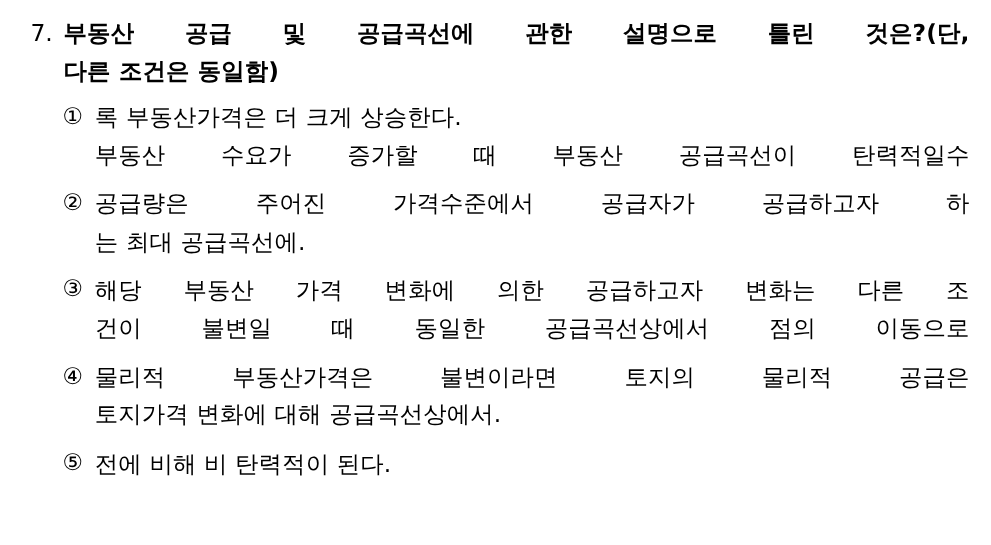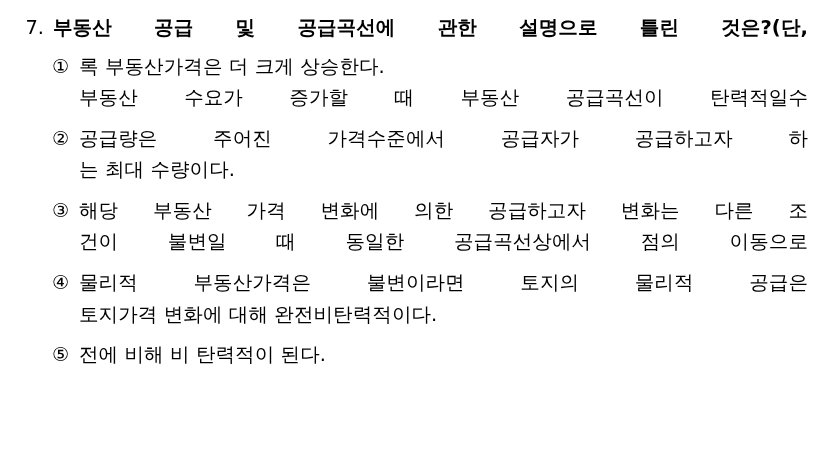--- a/index.html
+++ b/index.html
@@ -86,54 +86,55 @@
 </style>
 </head>
 <body>
 
 <div class="page">
 
   <div class="question">
     <div class="q-number">7.</div>
     <div class="q-text">
       <span class="line">부동산 공급 및 공급곡선에 관한 설명으로 틀린 것은?(단,</span>
+      <span class="line last">다른 조건은 동일함)</span>
     </div>
   </div>
 
   <div class="choices">
 
     <div class="choice">
       <div class="choice-marker">①</div>
       <div class="choice-text">
         <span class="line last">록 부동산가격은 더 크게 상승한다.</span>
         <span class="line">부동산 수요가 증가할 때 부동산 공급곡선이 탄력적일수</span>
       </div>
     </div>
 
     <div class="choice">
       <div class="choice-marker">②</div>
       <div class="choice-text">
         <span class="line">공급량은 주어진 가격수준에서 공급자가 공급하고자 하</span>
-        <span class="line last">는 최대 수량이다.</span>
+        <span class="line last">는 최대 공급곡선에.</span>
       </div>
     </div>
 
     <div class="choice">
       <div class="choice-marker">③</div>
       <div class="choice-text">
         <span class="line">해당 부동산 가격 변화에 의한 공급하고자 변화는 다른 조</span>
         <span class="line">건이 불변일 때 동일한 공급곡선상에서 점의 이동으로</span>
       </div>
     </div>
 
     <div class="choice">
       <div class="choice-marker">④</div>
       <div class="choice-text">
         <span class="line">물리적 부동산가격은 불변이라면 토지의 물리적 공급은</span>
-        <span class="line last">토지가격 변화에 대해 완전비탄력적이다.</span>
+        <span class="line last">토지가격 변화에 대해 공급곡선상에서.</span>
       </div>
     </div>
 
     <div class="choice">
       <div class="choice-marker">⑤</div>
       <div class="choice-text">
         <span class="line last">전에 비해 비 탄력적이 된다.</span>
       </div>
     </div>
 

